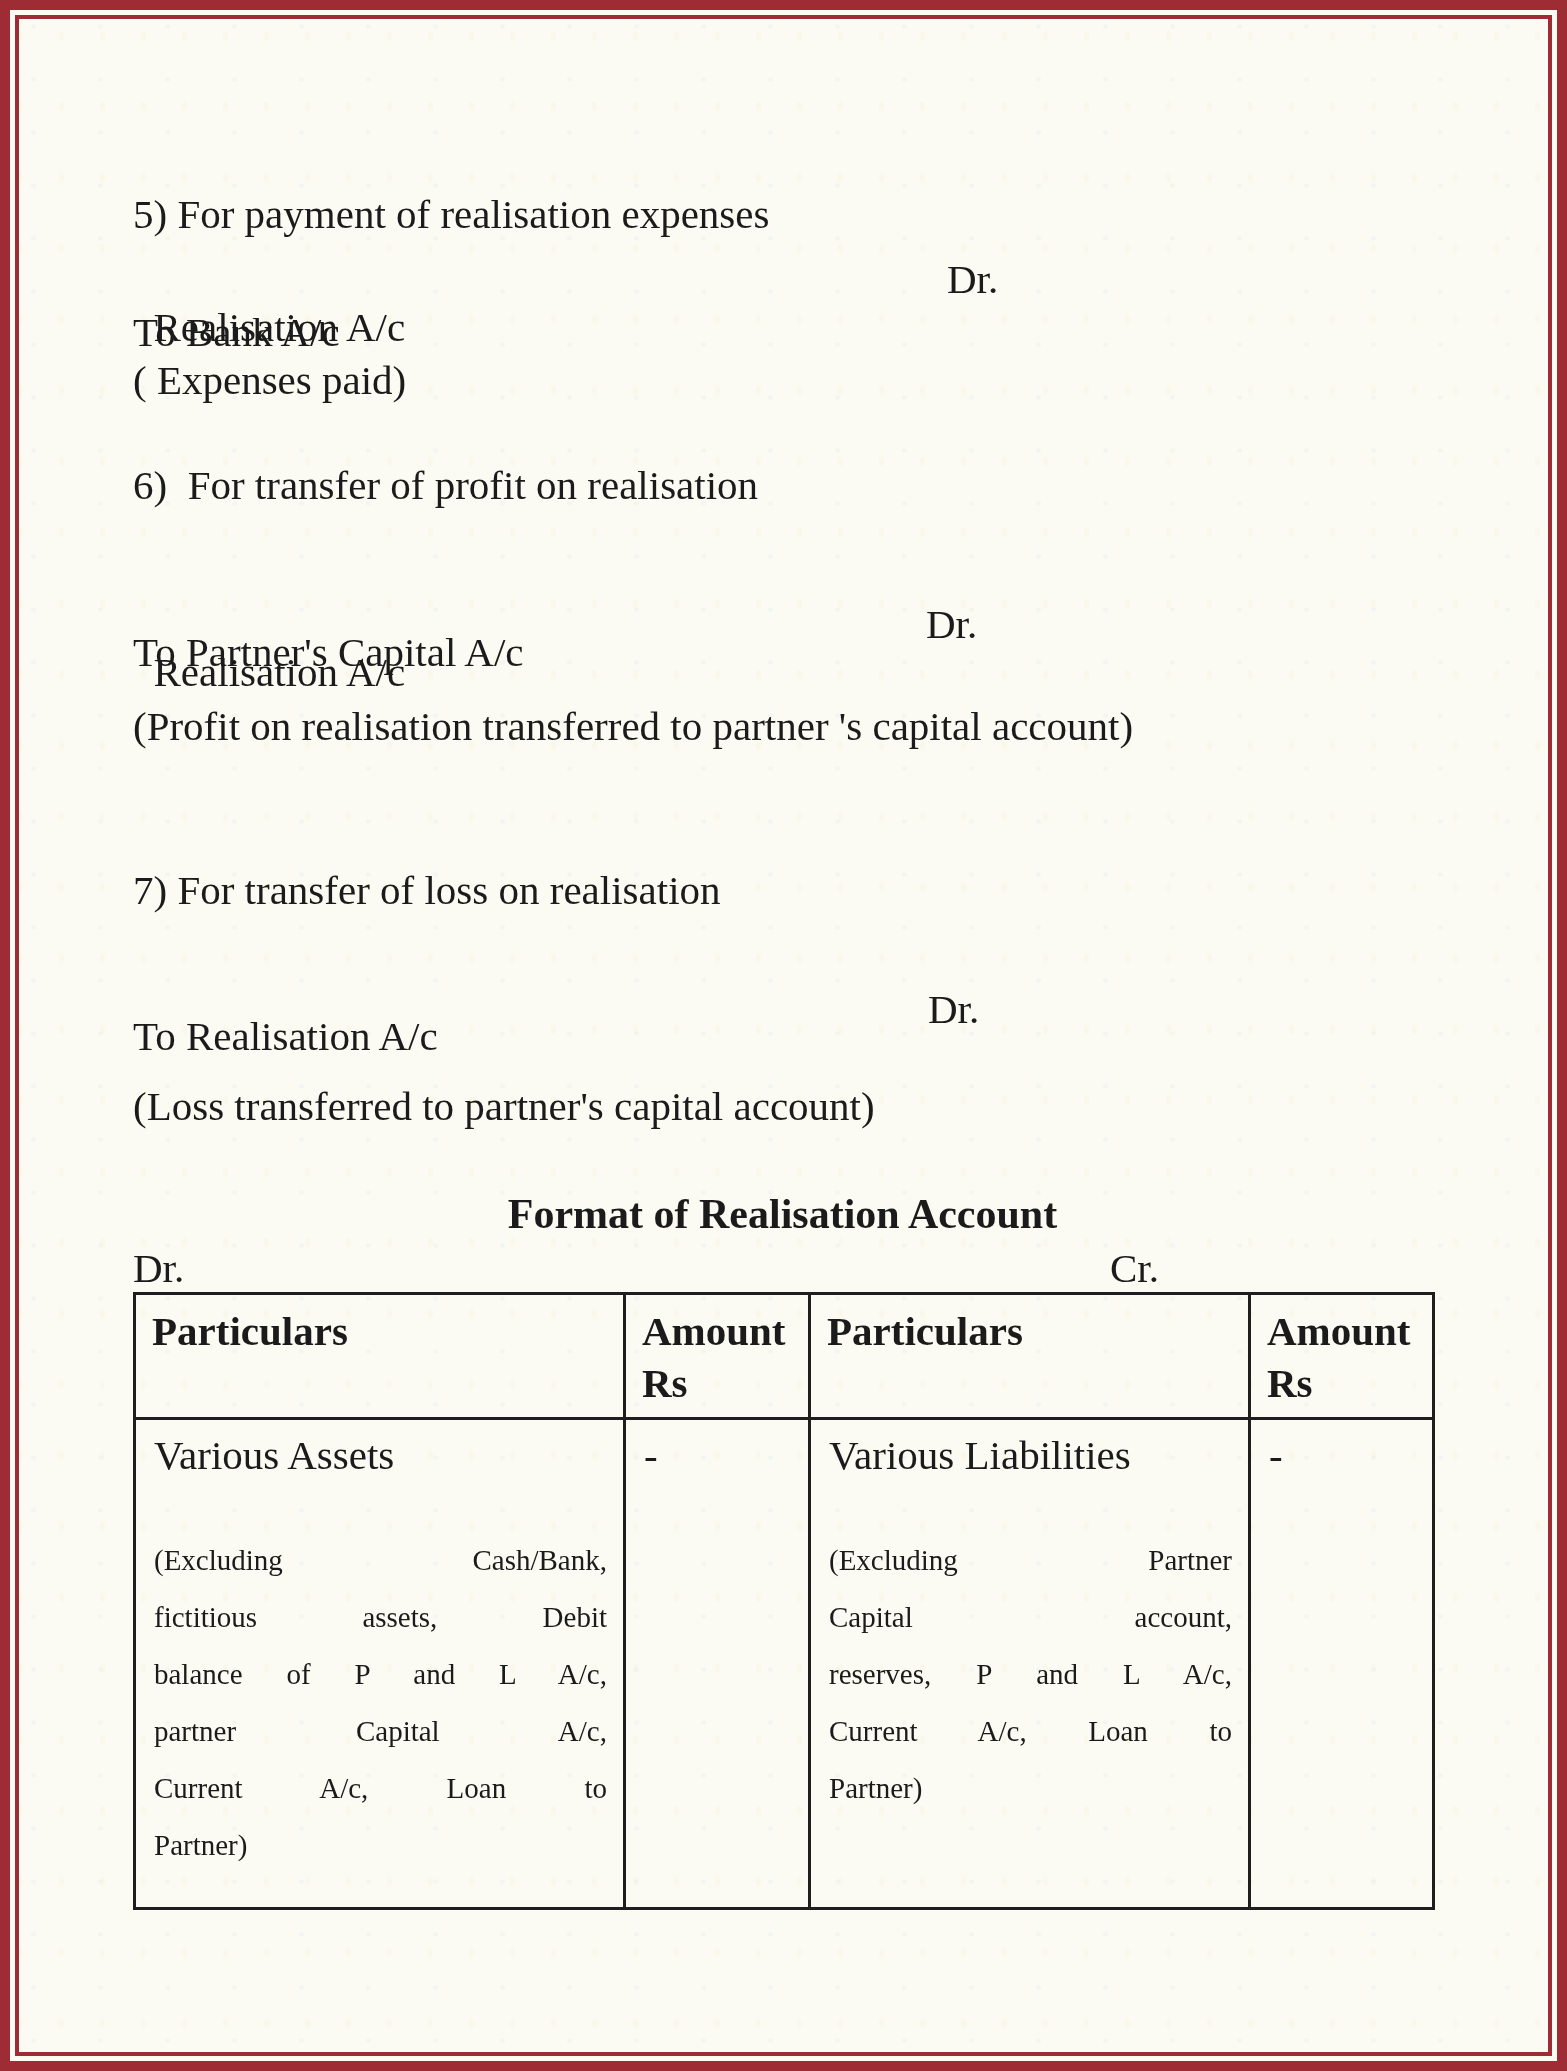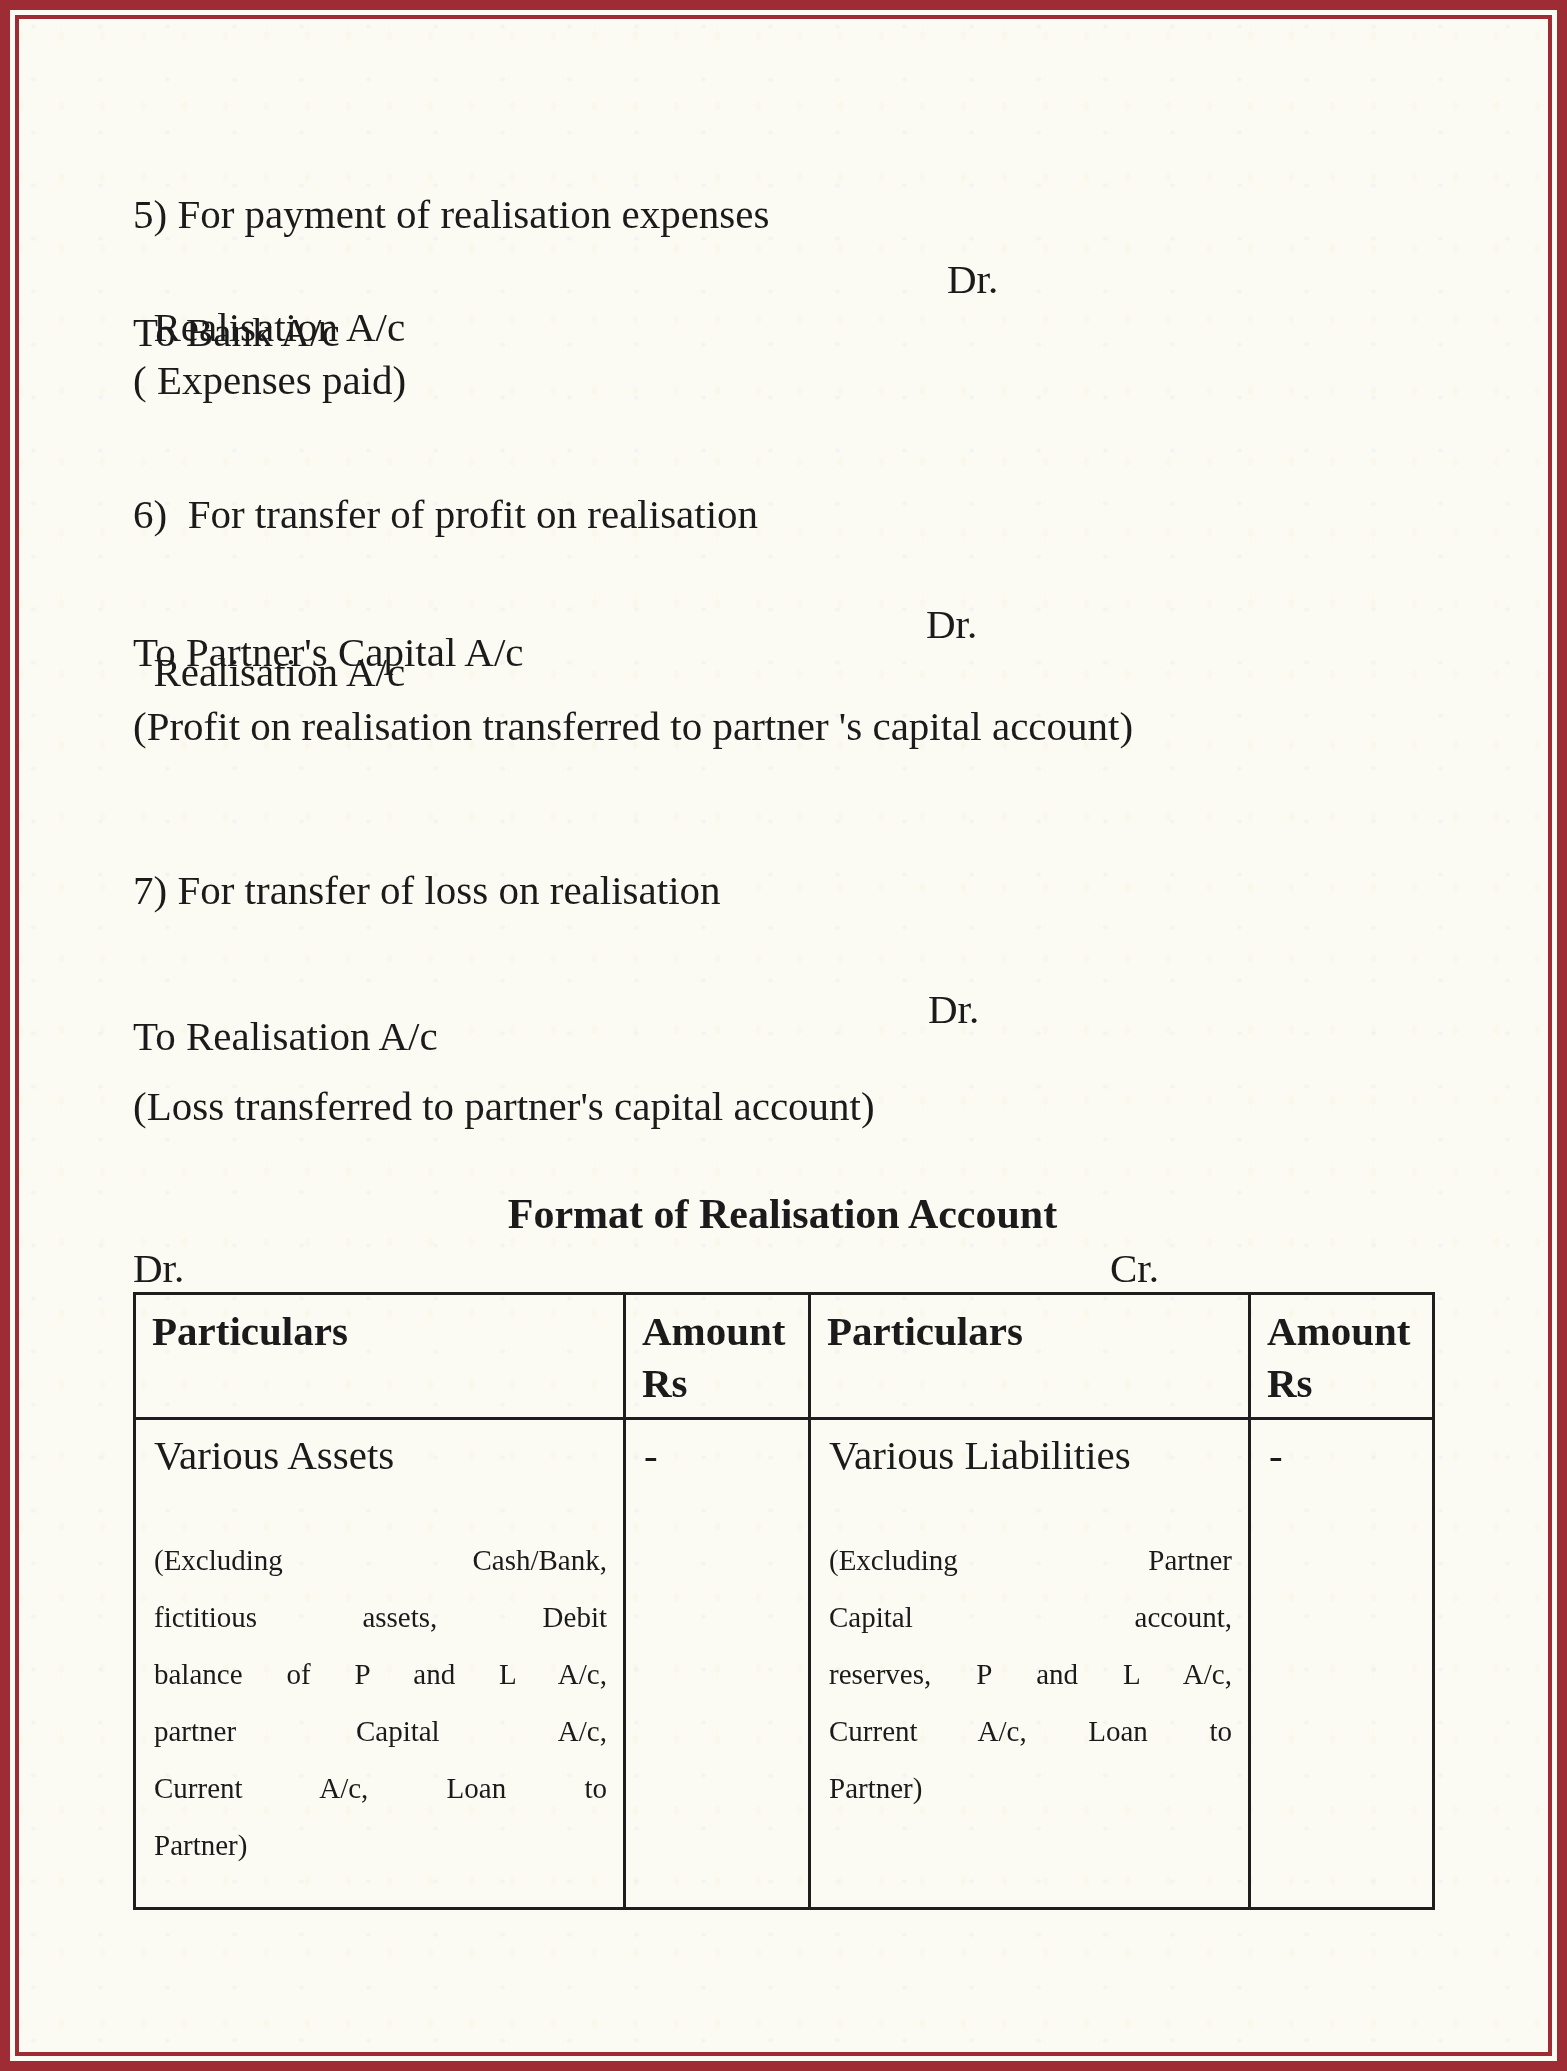--- a/index.html
+++ b/index.html
@@ -121,21 +121,21 @@
 <div class="frame-inner"></div>
 
 <div class="line" style="top:190px">5) For payment of realisation expenses</div>
 <div class="line" style="top:255px">
   <span>Realisation A/c</span>
   <span class="dr-tag" style="left:814px">Dr.</span>
 </div>
 <div class="line" style="top:308px">To Bank A/c</div>
 <div class="line" style="top:356px">( Expenses paid)</div>
 
-<div class="line" style="top:490px">6)  For transfer of profit on realisation</div>
+<div class="line" style="top:461px">6)  For transfer of profit on realisation</div>
 <div class="line" style="top:600px">
   <span>Realisation A/c</span>
   <span class="dr-tag" style="left:793px">Dr.</span>
 </div>
 <div class="line" style="top:628px">To Partner's Capital A/c</div>
 <div class="line" style="top:702px">(Profit on realisation transferred to partner 's capital account)</div>
 
 <div class="line" style="top:866px">7) For transfer of loss on realisation</div>
 <div class="line" style="top:985px">
   <span class="dr-tag" style="left:795px">Dr.</span>

